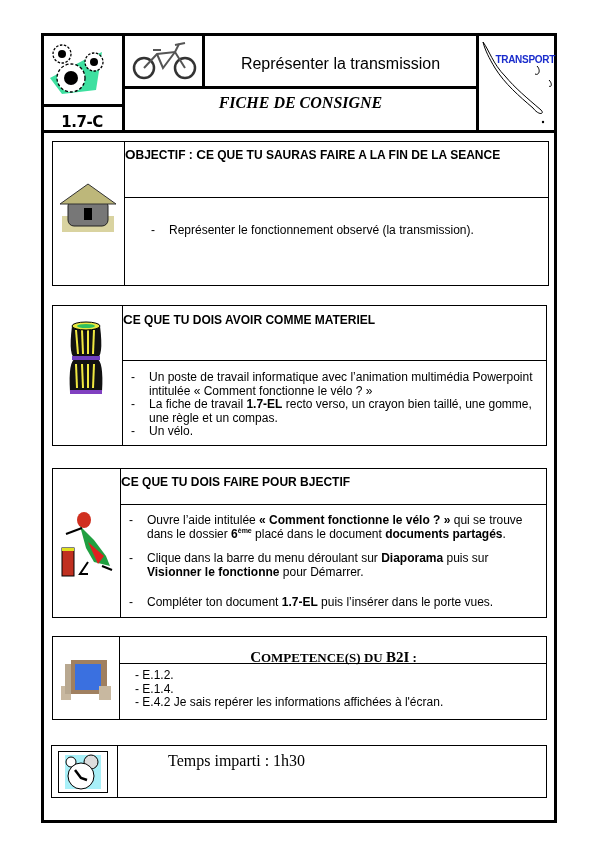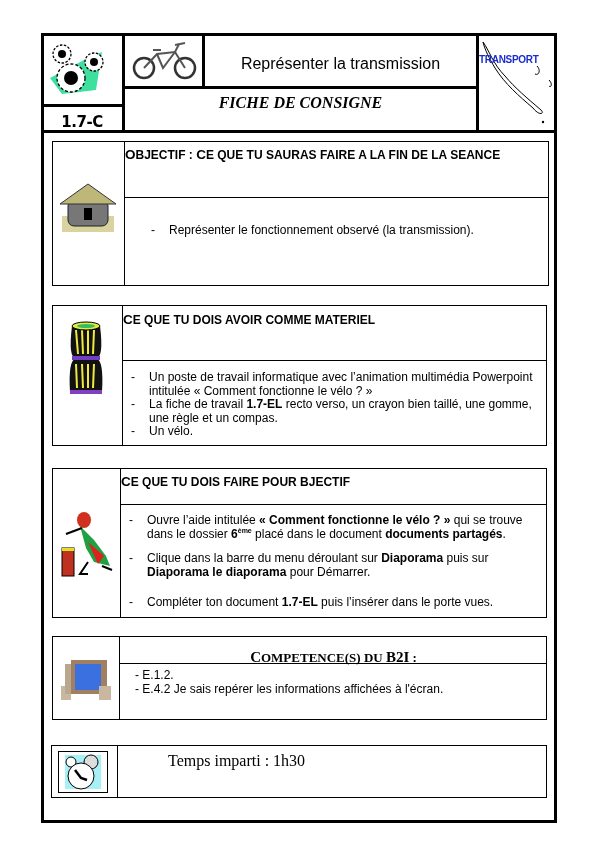--- a/index.html
+++ b/index.html
@@ -71,21 +71,21 @@
 <div class="abs fiche" style="left:125px;top:94px;width:351px;text-align:center;">FICHE DE CONSIGNE</div>
 
 <div class="abs" style="left:479px;top:36px;width:76px;height:94px;">
   <svg width="76" height="94" viewBox="0 0 76 94">
     <path d="M4,6 C10,14 14,28 26,40 C36,52 48,62 62,74 C66,78 60,80 54,72 C40,60 26,48 16,32 C10,22 6,14 4,6 Z" fill="none" stroke="#000" stroke-width="1"></path>
     <path d="M58,30 C62,34 60,40 56,38" fill="none" stroke="#000" stroke-width="1"></path>
     <path d="M70,44 C74,48 72,52 70,50" fill="none" stroke="#000" stroke-width="1"></path>
     <circle cx="64" cy="86" r="1.2" fill="#000"></circle>
   </svg>
 </div>
-<div class="abs" style="left:479px;top:54px;width:76px;text-align:left;font-weight:bold;font-size:10px;color:#1a2ccc;letter-spacing:-0.3px;">TRANSPORT</div>
+<div class="abs" style="left:479px;top:54px;width:76px;text-align:right;font-weight:bold;font-size:10px;color:#1a2ccc;letter-spacing:-0.3px;">TRANSPORT</div>
 
 <div class="abs section" style="left:52px;top:141px;width:497px;height:145px;"></div>
 <div class="vline" style="left:124px;top:141px;width:1px;height:145px;"></div>
 <div class="hline" style="left:124px;top:197px;width:425px;height:1px;"></div>
 <div class="abs" style="left:58px;top:182px;width:60px;height:54px;">
   <svg width="60" height="54" viewBox="0 0 60 54">
     <rect x="4" y="34" width="52" height="16" fill="#d9d3a0"></rect>
     <rect x="10" y="18" width="40" height="26" rx="6" fill="#777" stroke="#222"></rect>
     <path d="M2,22 L30,2 L58,22 Z" fill="#bdb77a" stroke="#333"></path>
     <rect x="26" y="26" width="8" height="12" fill="#000"></rect>
@@ -142,41 +142,42 @@
     <path d="M44,54 L54,58" stroke="#000" stroke-width="2"></path>
     <rect x="4" y="36" width="12" height="28" fill="#c03020" stroke="#000"></rect>
     <rect x="4" y="36" width="12" height="3" fill="#e0e020"></rect>
   </svg>
 </div>
 <div class="abs sec-head" style="left:121px;top:474px;width:426px;">
   <span class="big">C</span><span>E QUE TU DOIS FAIRE POUR BJECTIF</span>
 </div>
 <div class="abs sec-body" style="left:123px;top:514px;width:422px;">
   <div class="item"><span class="dash">-</span><span>Ouvre l’aide intitulée </span><b>« Comment fonctionne le vélo ? »</b><span> qui se trouve dans le dossier </span><b>6</b><sup>ème</sup><span> placé dans le  document </span><b>documents partagés</b><span>.</span></div>
-  <div class="item" style="margin-top:11px;"><span class="dash">-</span><span>Clique dans la barre du menu déroulant sur </span><b>Diaporama</b><span> puis sur </span><b>Diaporama le diaporama</b><span> pour Démarrer.</span></div>
+  <div class="item" style="margin-top:11px;"><span class="dash">-</span><span>Clique dans la barre du menu déroulant sur </span><b>Diaporama</b><span> puis sur </span><b>Visionner le fonctionne</b><span> pour Démarrer.</span></div>
   <div class="item" style="margin-top:17px;"><span class="dash">-</span><span> Compléter ton document </span><b>1.7-EL</b><span>  puis l’insérer dans le porte vues.</span></div>
 </div>
 
 <div class="abs section" style="left:52px;top:636px;width:495px;height:84px;"></div>
 <div class="vline" style="left:119px;top:636px;width:1px;height:84px;"></div>
 <div class="hline" style="left:119px;top:663px;width:428px;height:1px;"></div>
 <div class="abs" style="left:59px;top:658px;width:56px;height:44px;">
   <svg width="56" height="44" viewBox="0 0 56 44">
     <rect x="2" y="28" width="10" height="14" fill="#c8b8a0"></rect>
     <rect x="6" y="6" width="10" height="30" fill="#b8a890"></rect>
     <rect x="12" y="2" width="36" height="34" fill="#a08060"></rect>
     <rect x="16" y="6" width="26" height="26" fill="#3a70e0"></rect>
     <rect x="40" y="28" width="12" height="14" fill="#c8b8a0"></rect>
   </svg>
 </div>
 <div class="abs serif-head" style="left:120px;top:649px;width:427px;text-align:center;">
   <span class="big">C</span><span>OMPETENCE(S) DU </span><span class="big">B2I</span><span> :</span>
 </div>
 <div class="abs sec-body" style="left:135px;top:669px;width:410px;">
   <div>- E.1.2.</div>
+  <div>- E.1.4.</div>
   <div>- E.4.2 Je sais repérer les informations affichées à l'écran.</div>
 </div>
 
 <div class="abs section" style="left:51px;top:745px;width:496px;height:53px;"></div>
 <div class="vline" style="left:117px;top:745px;width:1px;height:53px;"></div>
 <div class="abs" style="left:58px;top:751px;width:50px;height:42px;border:1px solid #000;">
   <svg width="48" height="40" viewBox="0 0 48 40">
     <rect x="6" y="3" width="36" height="34" fill="#a8f0f8"></rect>
     <circle cx="12" cy="10" r="5" fill="#fff" stroke="#000"></circle>
     <circle cx="32" cy="10" r="7" fill="#ddd" stroke="#000"></circle>

